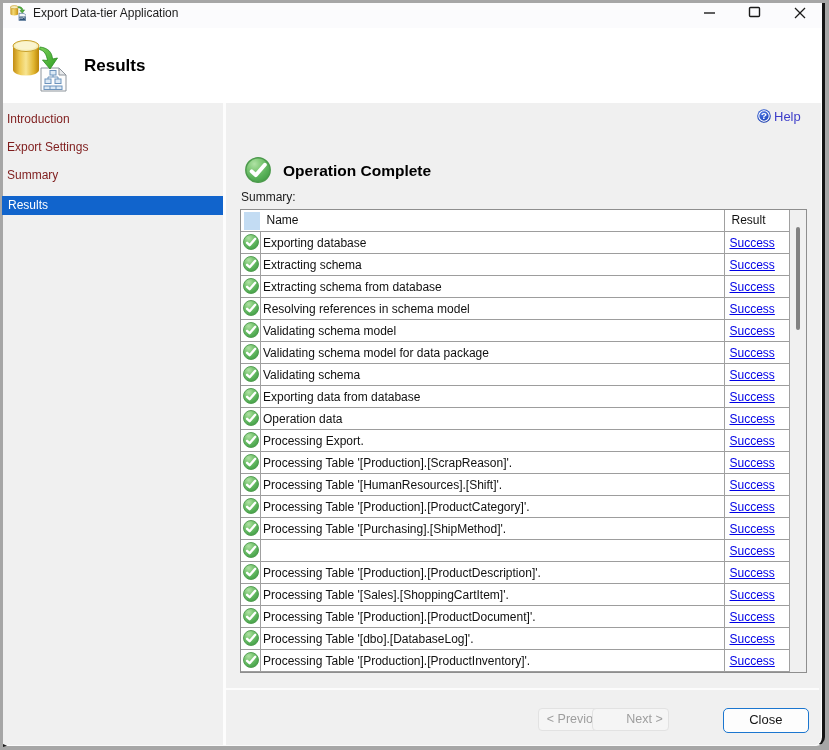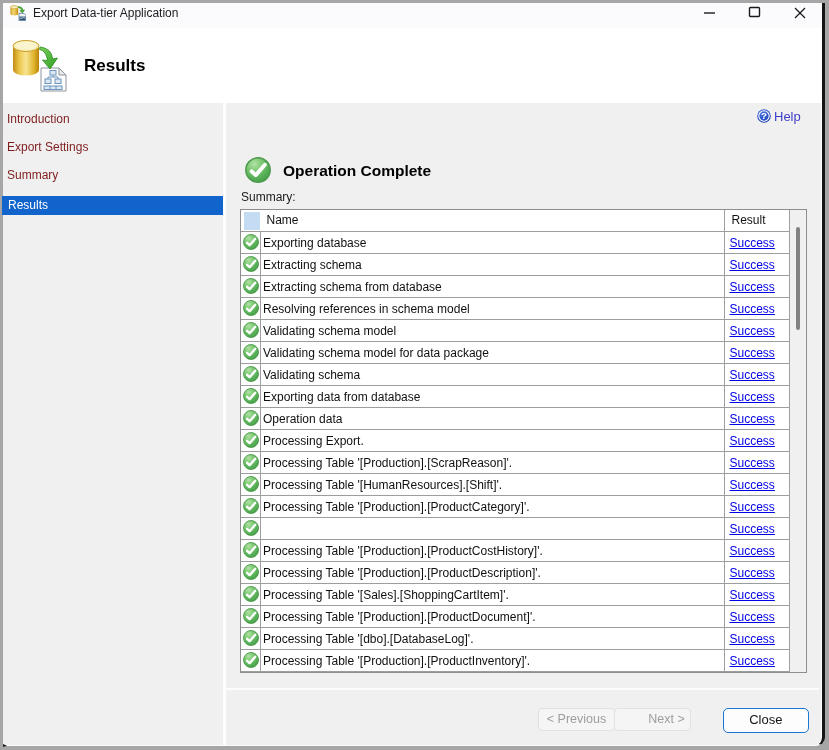--- a/index.html
+++ b/index.html
@@ -345,36 +345,36 @@
           <radialGradient id="rg13" cx="0.35" cy="0.25" r="0.8">
             <stop offset="0" stop-color="#b0e2a5"></stop>
             <stop offset="0.35" stop-color="#82ca79"></stop>
             <stop offset="0.7" stop-color="#5bb25b"></stop>
             <stop offset="1" stop-color="#44a046"></stop>
           </radialGradient>
         </defs>
         <circle cx="8" cy="8" r="7.5" fill="url(#rg13)" stroke="#4c9a4c" stroke-width="0.9"></circle>
         <path d="M4.1 8.8 L6.6 11.2 L12.2 4.8" stroke="#ffffff" stroke-width="2.4" fill="none" stroke-linecap="round" stroke-linejoin="round"></path>
       </svg></span>
+<span class="rname">Processing Table '[Purchasing].[ShipMethod]'.</span>
 <a class="rres">Success</a>
 </div>
 <div class="trow" style="top:540px;">
 <span class="ric"><svg width="16" height="16" viewBox="0 0 16 16">
         <defs>
           <radialGradient id="rg14" cx="0.35" cy="0.25" r="0.8">
             <stop offset="0" stop-color="#b0e2a5"></stop>
             <stop offset="0.35" stop-color="#82ca79"></stop>
             <stop offset="0.7" stop-color="#5bb25b"></stop>
             <stop offset="1" stop-color="#44a046"></stop>
           </radialGradient>
         </defs>
         <circle cx="8" cy="8" r="7.5" fill="url(#rg14)" stroke="#4c9a4c" stroke-width="0.9"></circle>
         <path d="M4.1 8.8 L6.6 11.2 L12.2 4.8" stroke="#ffffff" stroke-width="2.4" fill="none" stroke-linecap="round" stroke-linejoin="round"></path>
       </svg></span>
-<span class="rname">Processing Table '[Production].[ProductCostHistory]'.</span>
 <a class="rres">Success</a>
 </div>
 <div class="trow" style="top:562px;">
 <span class="ric"><svg width="16" height="16" viewBox="0 0 16 16">
         <defs>
           <radialGradient id="rg15" cx="0.35" cy="0.25" r="0.8">
             <stop offset="0" stop-color="#b0e2a5"></stop>
             <stop offset="0.35" stop-color="#82ca79"></stop>
             <stop offset="0.7" stop-color="#5bb25b"></stop>
             <stop offset="1" stop-color="#44a046"></stop>
@@ -452,13 +452,13 @@
 </div>
 <div class="cdiv1"></div>
 <div class="cdiv2"></div>
 <div id="sbar"></div>
 <div id="sthumb"></div>
 <div id="fsep"></div>
 <svg class="abs" style="left:3px;top:744px;" width="4" height="3" viewBox="0 0 4 3">
     <path d="M0 0 L4 1.8 L0 3 Z" fill="#1c1c1c"></path>
   </svg>
 <div class="btn" style="left:538px;">&lt; Previous</div>
-<div class="btn" style="left:614px;padding-left:28px;">Next &gt;</div>
+<div class="btn" style="left:592px;padding-left:28px;">Next &gt;</div>
 <div id="btnclose">Close</div>
 </body></html>

